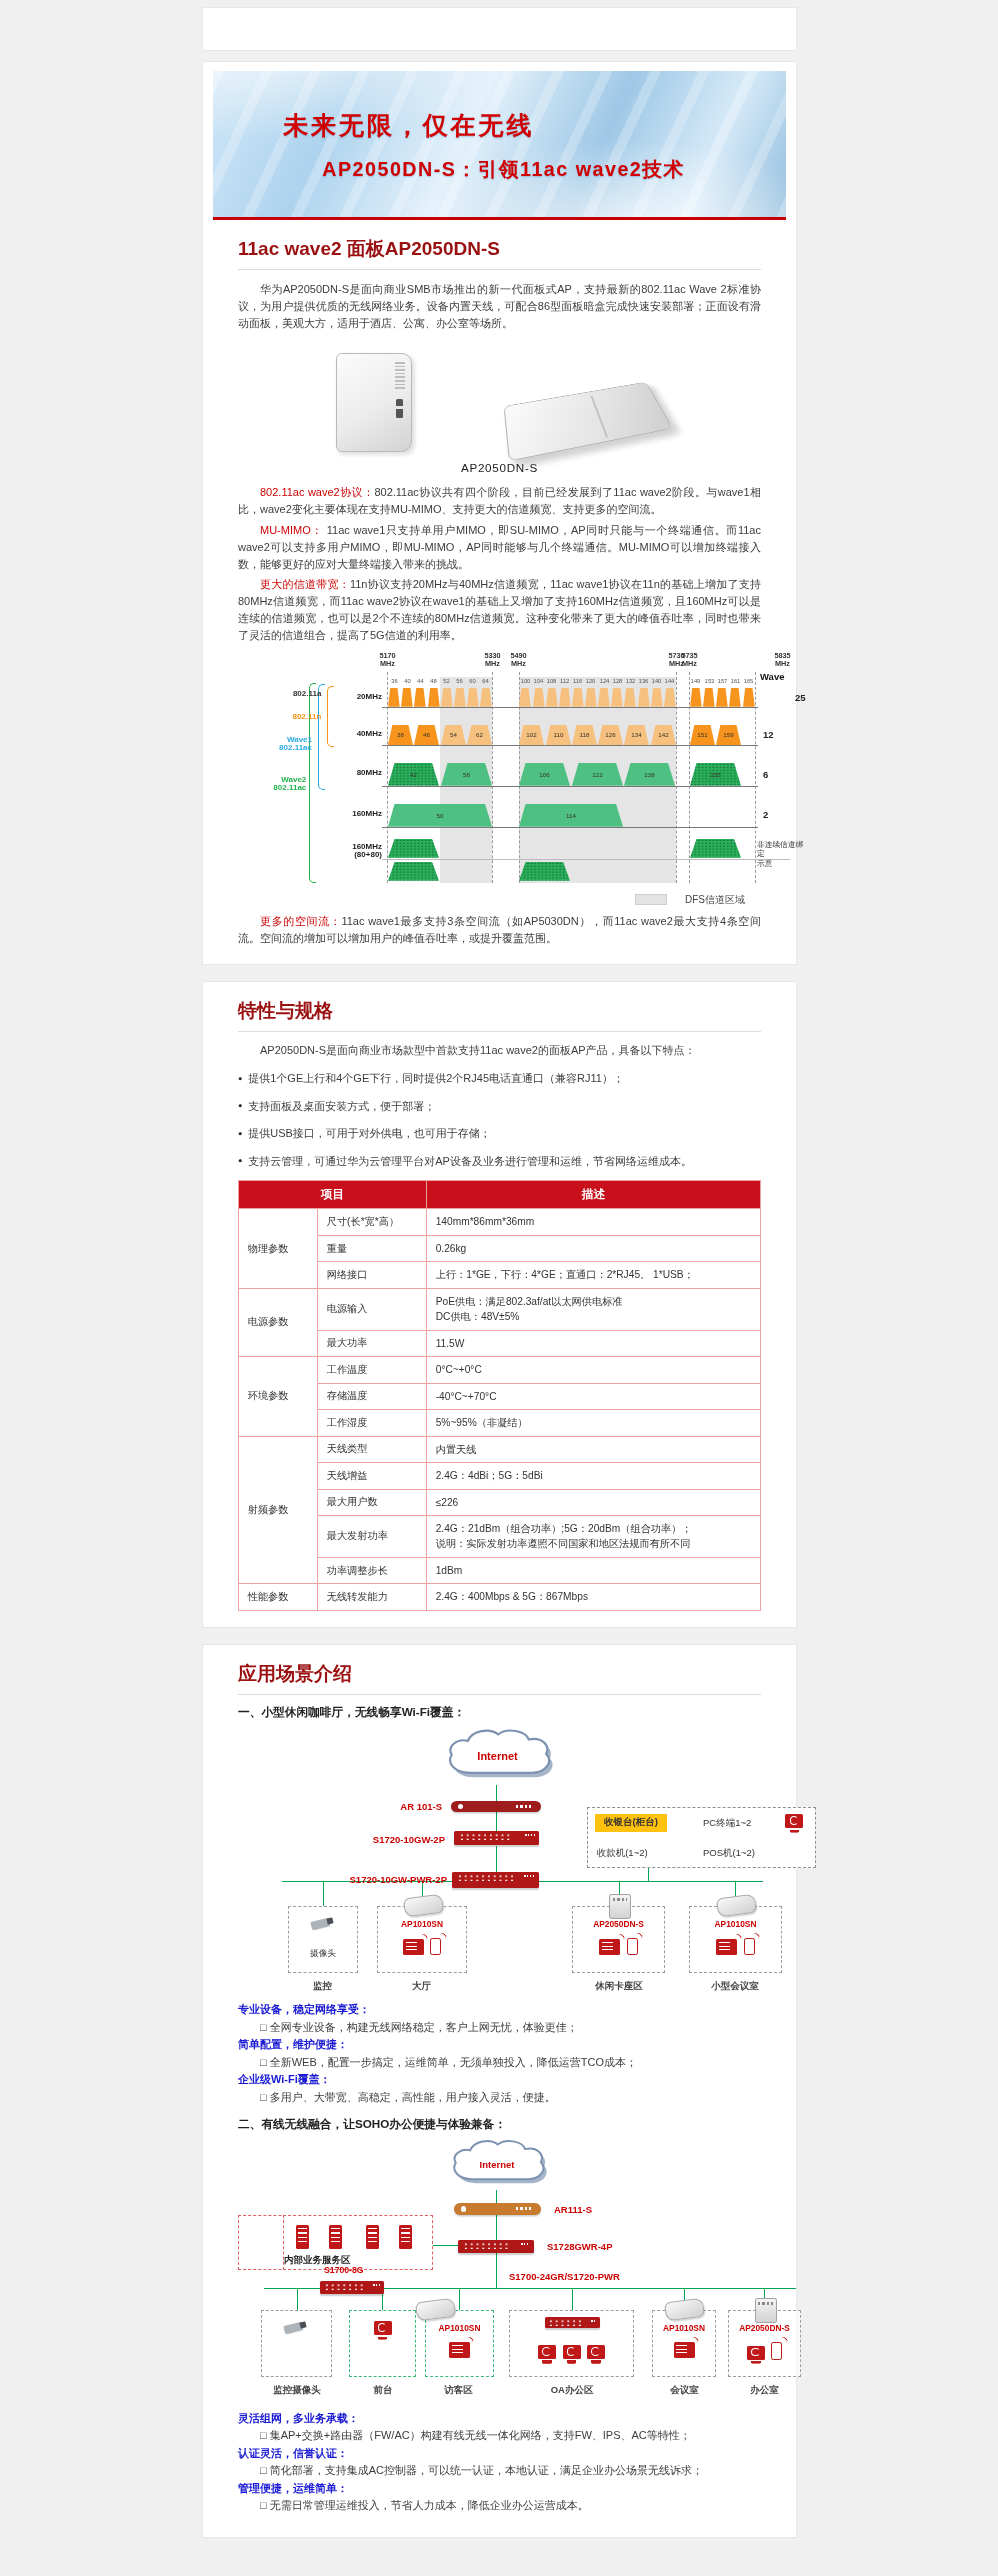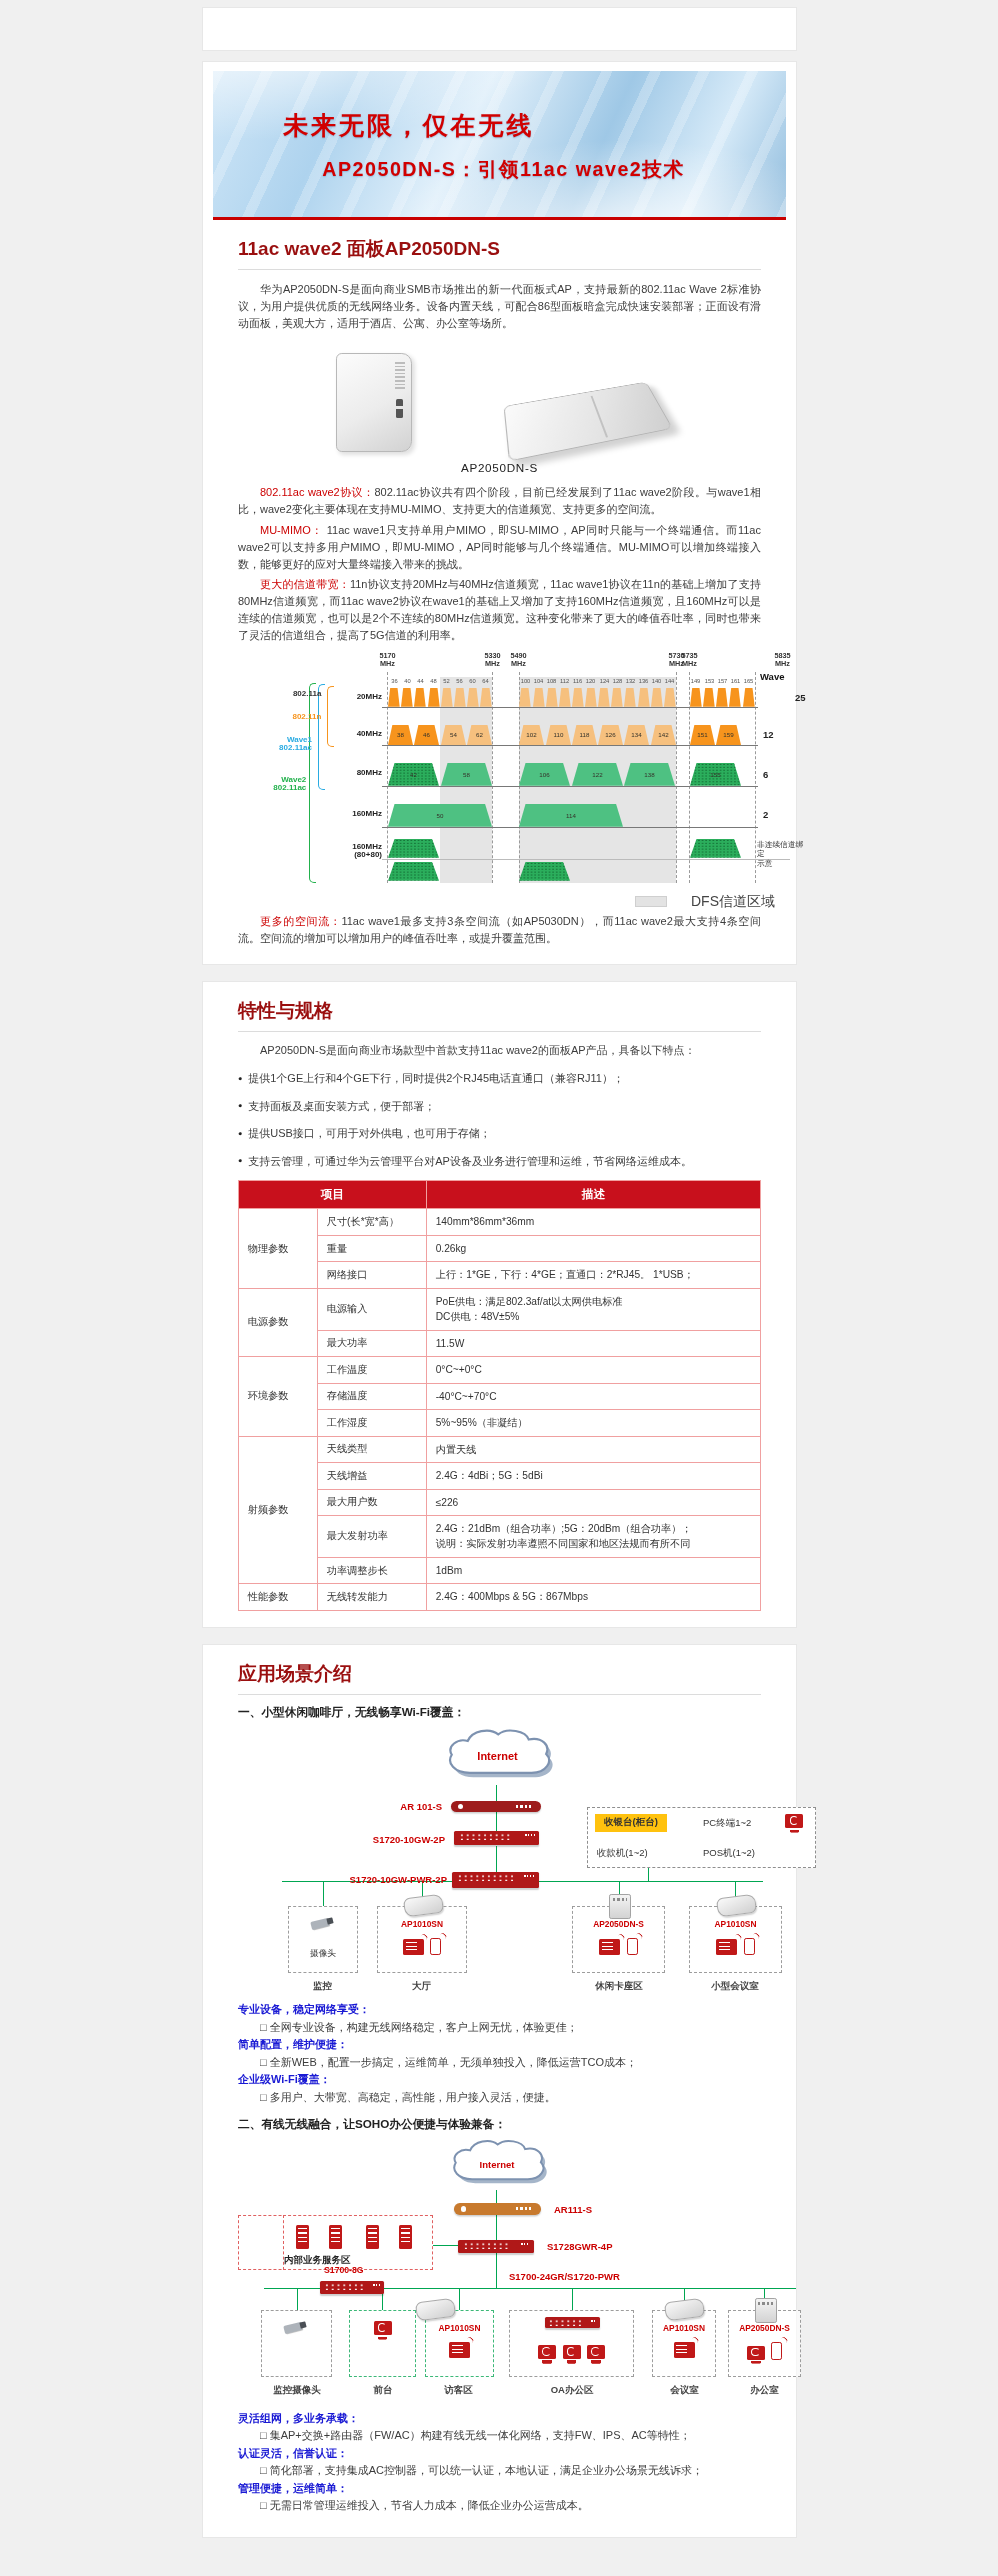--- a/index.html
+++ b/index.html
@@ -57,21 +57,21 @@
 .t-gd{background:#2BAE5C;color:#0e3d1f;background-image:radial-gradient(rgba(0,55,20,.5) 0.7px,transparent 0.9px);background-size:3.6px 2.9px}
 .spectrum .bandlbl{position:absolute;width:42px;text-align:right;font-size:8px;font-weight:bold;color:#222;
  white-space:pre-line;line-height:8.7px;z-index:3}
 .spectrum .totalhead{position:absolute;font-size:9.5px;font-weight:bold;color:#111;z-index:3}
 .spectrum .totalval{position:absolute;font-size:9.5px;font-weight:bold;color:#222;z-index:3}
 .spectrum .protolbl{position:absolute;text-align:right;font-size:8px;font-weight:bold;
  white-space:pre-line;line-height:8.7px;z-index:3}
 .spectrum .brace{position:absolute;width:6.6px;border-left:1.5px solid;border-top:1.5px solid;border-bottom:1.5px solid;
  border-radius:5.1px 0 0 5.1px;z-index:2}
 .spectrum .note8080{position:absolute;font-size:7.7px;color:#333;white-space:pre-line;line-height:9.5px;z-index:3}
-.spectrum .legend{position:absolute;display:flex;align-items:center;gap:24px;font-size:14px;color:#444;z-index:3}
+.spectrum .legend{position:absolute;display:flex;align-items:center;gap:18px;font-size:10px;color:#444;z-index:3}
 .spectrum .legend .sw{width:32px;height:11px;background:#e3e3e3;border:0.7px solid #cfcfcf}
 
 .features{margin:2.9px 0 8.7px}
 .features li{list-style:none;font-size:11px;line-height:16px;margin:11px 0;color:#3c3c3c}
 .features li::before{content:"\25CF";font-size:7.3px;margin-right:5.8px;vertical-align:1.5px;color:#222}
 table.spec{border-collapse:collapse;width:100%;margin:2.9px 0 16px;font-size:10.2px}
 table.spec th,table.spec td{border:0.7px solid #f0a0a0;padding:5.1px 8.7px;vertical-align:middle}
 table.spec th{background:#c8101c;color:#fff;font-size:11.7px;font-weight:bold;height:28px;text-align:center}
 table.spec td.cat{width:79px;color:#333}
 table.spec td.item{width:109px;color:#333}

